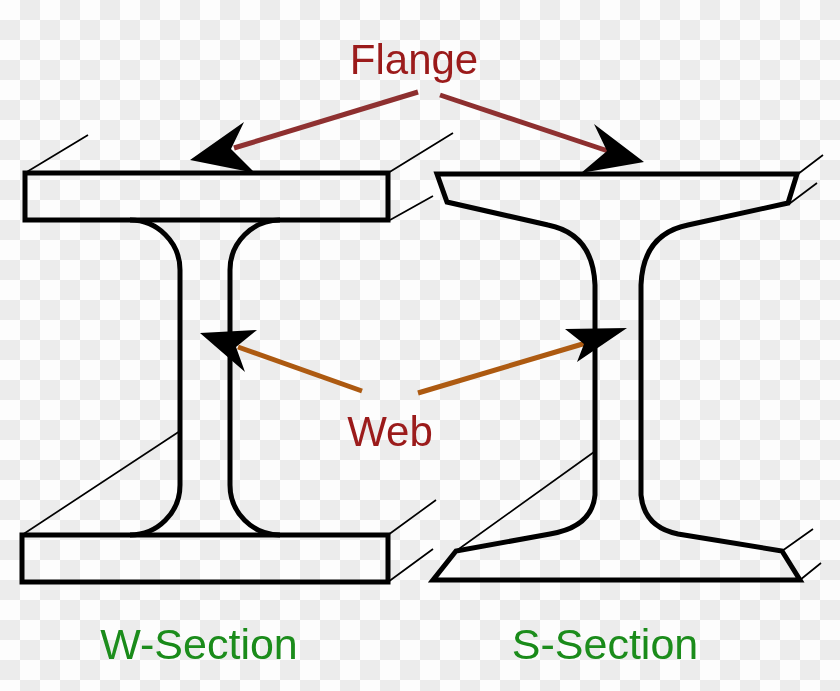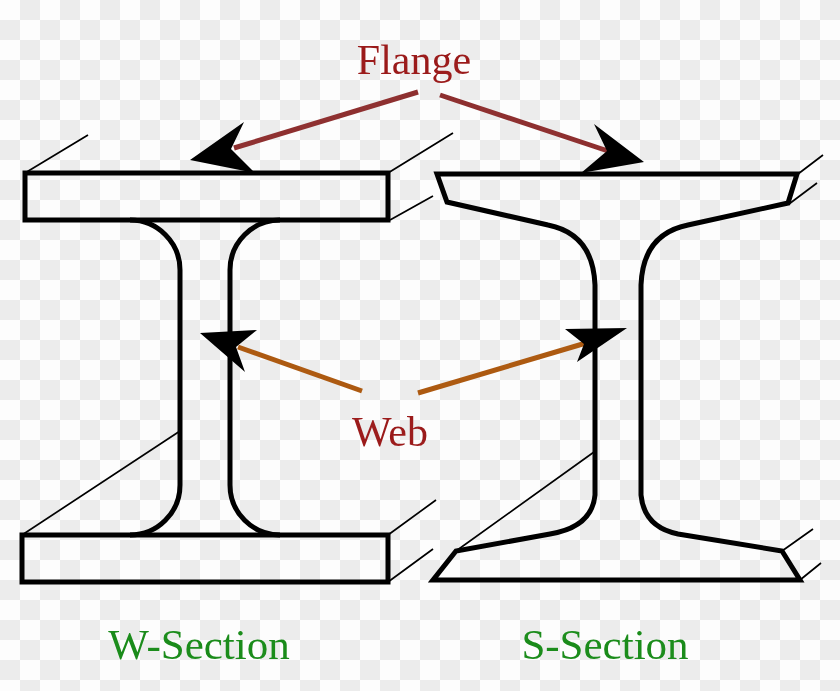--- a/index.html
+++ b/index.html
@@ -3,21 +3,21 @@
 <meta charset="utf-8">
 <style>
   html,body{margin:0;padding:0;}
   .canvas{
     position:relative;
     width:840px;height:691px;
     
     background-image:conic-gradient(#ececec 25%, #fdfdfd 0 50%, #ececec 0 75%, #fdfdfd 0);
     background-size:40px 40px;
     overflow:hidden;
-    font-family:Liberation Serif, serif;
+    font-family:Liberation Sans, sans-serif;
     text-align:center;
   }
   svg{position:absolute;left:0;top:0;}
   .beam-outline{fill:#ffffff;fill-opacity:0;stroke:#000000;stroke-width:5;stroke-linejoin:miter;}
   .depth-line{stroke:#000000;stroke-width:1.7;fill:none;}
   .leader{fill:none;stroke-width:5;stroke-linecap:butt;}
   .arrowhead{stroke:none;}
   .callout-text{font-size:42px;text-anchor:middle;}
   .section-text{font-size:43px;text-anchor:middle;}
 </style>

